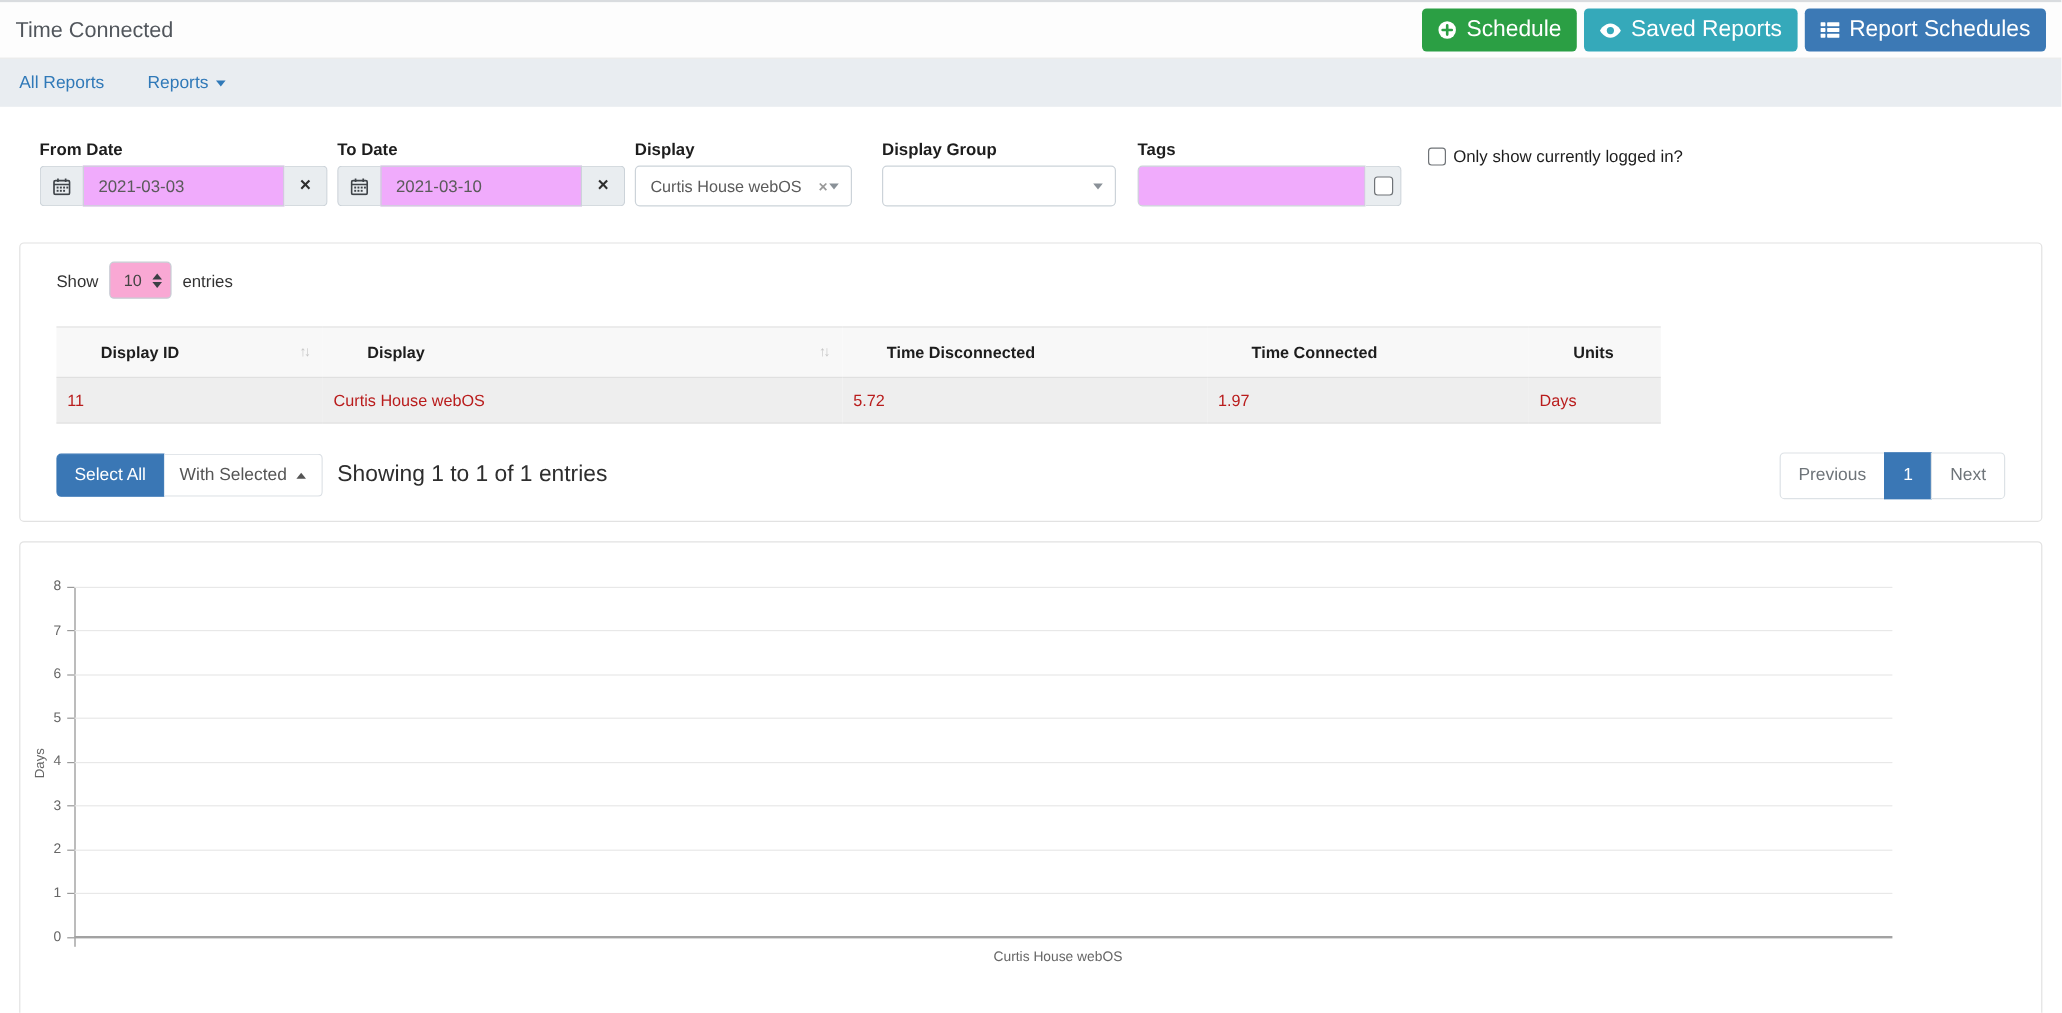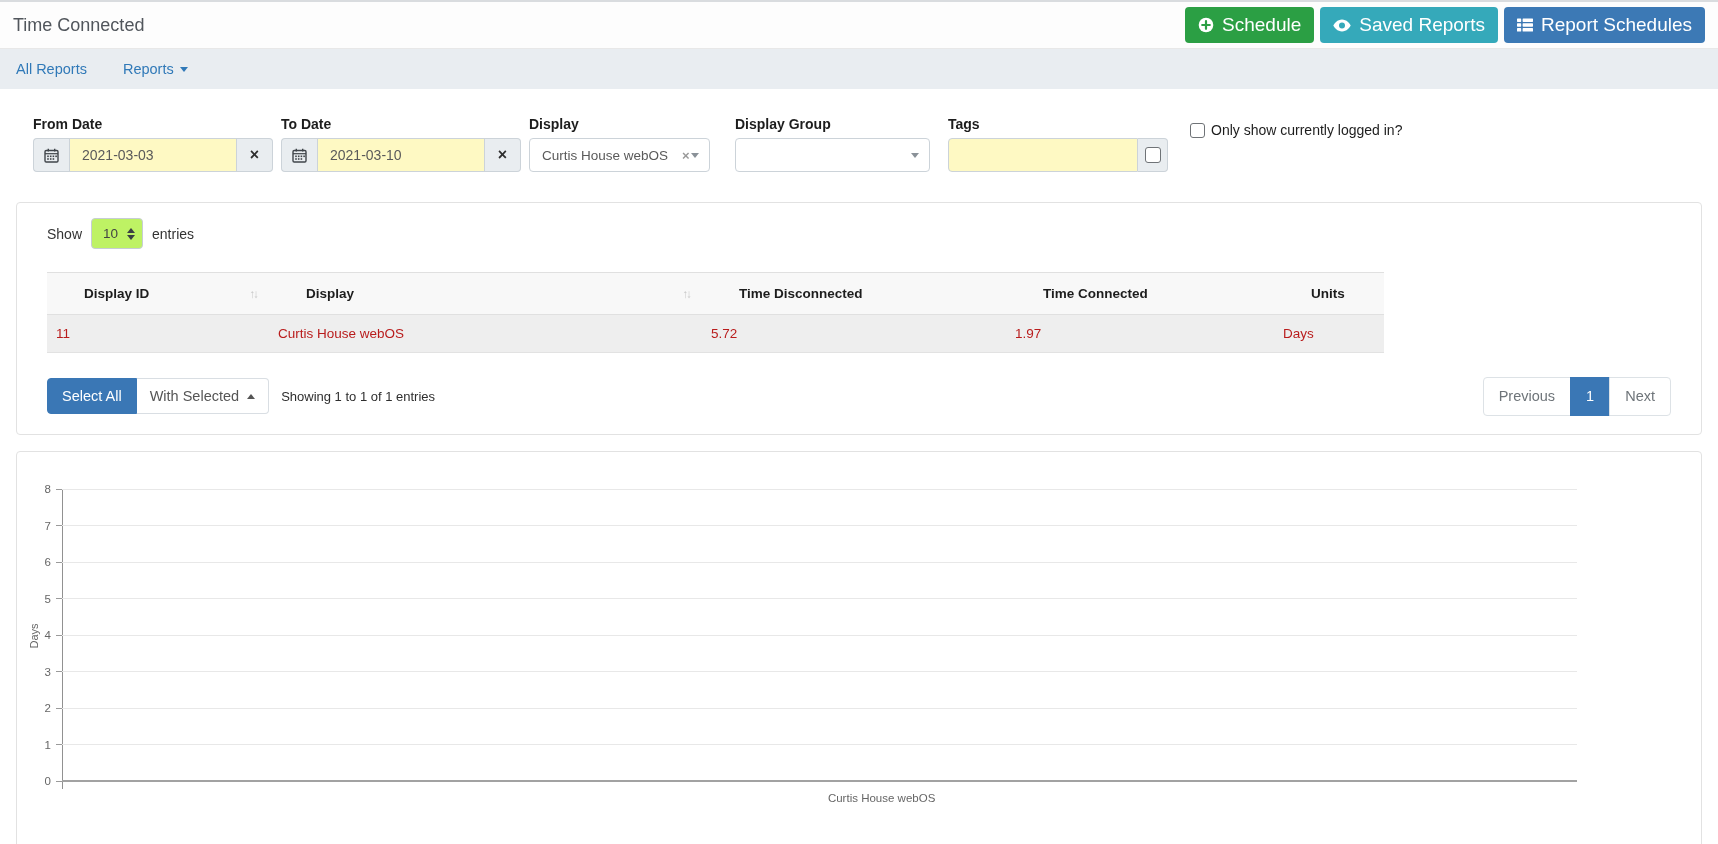--- a/index.html
+++ b/index.html
@@ -31,21 +31,21 @@
   .filters { display:flex; align-items:flex-start; padding:27px 0 30px 33px; }
   .fgroup { margin-right:8px; }
   .fgroup > label { display:block; font-size:14px; font-weight:bold; color:#1d1d1d;
     margin-bottom:6px; }
   .igroup { display:flex; height:34px; }
   .iaddon { display:flex; align-items:center; justify-content:center; min-width:36px;
     background:#e9edf0; border:1px solid #ccd3d9; padding:0 9px; }
   .iaddon.left  { border-radius:4px 0 0 4px; border-right:none; }
   .iaddon.right { border-radius:0 4px 4px 0; border-left:none; }
   .tinput { border:1px solid #ccd3d9; font-size:14px; color:#5a5a5a; padding:0 12px;
-    outline:none; font-family:"Liberation Sans", sans-serif; background:#fef9c3; }
+    outline:none; font-family:"Liberation Sans", sans-serif; background:#f0abfc; }
   .date-input { width:168px; }
   .x-clear { font-size:16px; font-weight:bold; color:#2e2e2e; line-height:1; }
   .sel2 { border:1px solid #ccd3d9; border-radius:4px; height:34px; display:flex;
     align-items:center; padding:0 10px 0 12px; font-size:13.5px; color:#5a5a5a; background:#fff; }
   .sel2 .rm { color:#999; font-weight:bold; font-size:13px; margin-left:14px; cursor:pointer; }
   .sel2 .spacer { flex:1; }
   .caret-gray { width:0; height:0; border-left:4.5px solid transparent;
     border-right:4.5px solid transparent; border-top:5px solid #8a9198; }
   .w-display { width:181px; margin-right:17px; }
   .w-dgroup  { width:195px; margin-right:10px; }
@@ -56,21 +56,21 @@
     font-size:14px; color:#1d1d1d; }
 
   
   .card { border:1px solid #e2e2e2; border-radius:4px; background:#fff; margin:0 16px; }
   .table-card { padding:15px 15px 18px; }
 
   .length-row { display:flex; align-items:center; gap:9px; font-size:14px; color:#333;
     padding-left:15px; }
   .len-select { width:52px; height:31px; border:1px solid #c6cdd4; border-radius:4px;
     display:flex; align-items:center; justify-content:space-between; padding:0 7px 0 11px;
-    font-size:13.5px; color:#444; background:#bef264; cursor:pointer; }
+    font-size:13.5px; color:#444; background:#f9a8d4; cursor:pointer; }
   .stepper { display:inline-flex; flex-direction:column; gap:2px; }
   .stepper i { width:0; height:0; border-left:4px solid transparent; border-right:4px solid transparent; }
   .stepper .up { border-bottom:5px solid #3a3f44; }
   .stepper .dn { border-top:5px solid #3a3f44; }
 
   table.dt { border-collapse:collapse; margin:23px 0 0 15px; width:1337px;
     font-size:13.5px; table-layout:fixed; }
   .dt thead th { background:#f8f8f8; border-top:1px solid #e0e0e0; border-bottom:1px solid #e0e0e0;
     padding:13px 8px 13px 9px; text-align:left; color:#1d1d1d; font-weight:bold; }
   .dt thead th:nth-child(1){width:222px;} .dt thead th:nth-child(2){width:433px;}
@@ -83,21 +83,21 @@
 
   .tfoot { display:flex; align-items:center; margin:24px 15px 0 15px; }
   .btn-selall { background:#3a77b5; border:1px solid #3a77b5; color:#fff;
     border-radius:4px 0 0 4px; font-size:14.5px; padding:9px 14px; cursor:pointer;
     font-family:"Liberation Sans", sans-serif; }
   .btn-withsel { background:#fff; border:1px solid #d9dee3; border-left:none; color:#555;
     border-radius:0 4px 4px 0; font-size:14.5px; padding:9px 13px; cursor:pointer;
     display:inline-flex; align-items:center; gap:8px; font-family:"Liberation Sans", sans-serif; }
   .caret-up { width:0; height:0; border-left:4.5px solid transparent;
     border-right:4.5px solid transparent; border-bottom:5px solid #555; }
-  .summary { margin-left:12px; font-size:13px; color:#2e2e2e; }
+  .summary { margin-left:12px; font-size:19px; color:#2e2e2e; }
   .pagination { margin-left:auto; display:flex; }
   .page-item { border:1px solid #dde2e6; background:#fff; color:#6e7479; font-size:14.5px;
     padding:11px 15px; margin-left:-1px; cursor:pointer; line-height:1;
     font-family:"Liberation Sans", sans-serif; }
   .page-item.first { border-radius:4px 0 0 4px; margin-left:0; }
   .page-item.last  { border-radius:0 4px 4px 0; }
   .page-item.active { background:#3a77b5; border-color:#3a77b5; color:#fff; }
 
   
   .chart-card { margin-top:16px; height:520px; padding-top:38px; }

